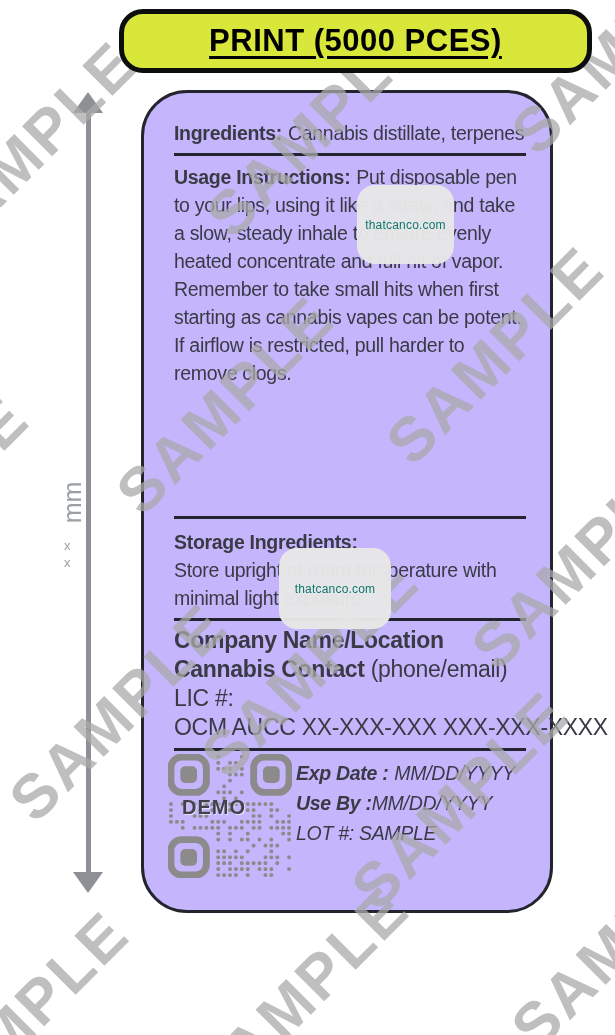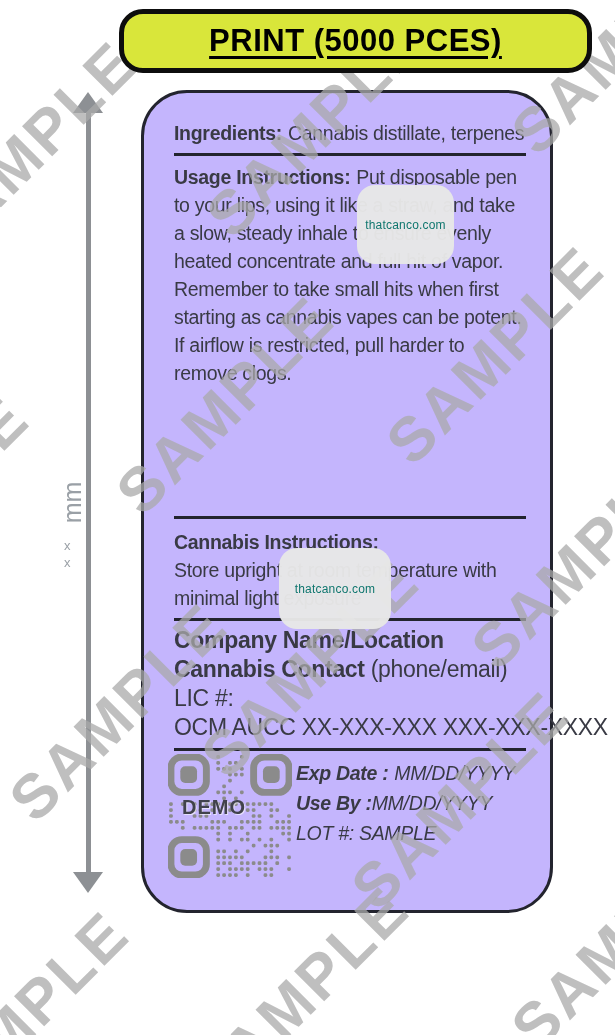--- a/index.html
+++ b/index.html
@@ -156,21 +156,21 @@
     </div>
     <div class="divider div1"></div>
 
     <div class="sec card-text usage-sec">
       <span class="bold heading-gap">Usage Instructions:</span><span>Put disposable pen to your lips, using it like a straw, and take a slow, steady inhale to ensure evenly heated concentrate and full hit of vapor. Remember to take small hits when first starting as cannabis vapes can be potent. If airflow is restricted, pull harder to remove clogs.</span>
     </div>
 
     <div class="divider div2"></div>
 
     <div class="sec card-text storage-sec">
-      <div class="bold">Cannabis Instructions:</div>
+      <div class="bold">Storage Ingredients:</div>
       <div>Store upright at room temperature with minimal light exposure</div>
     </div>
 
     <div class="divider div3"></div>
 
     <div class="sec company-sec">
       <div class="bold">Company Name/Location</div>
       <div>
         <span class="bold heading-gap">Cannabis Contact</span><span>(phone/email)</span>
       </div>

